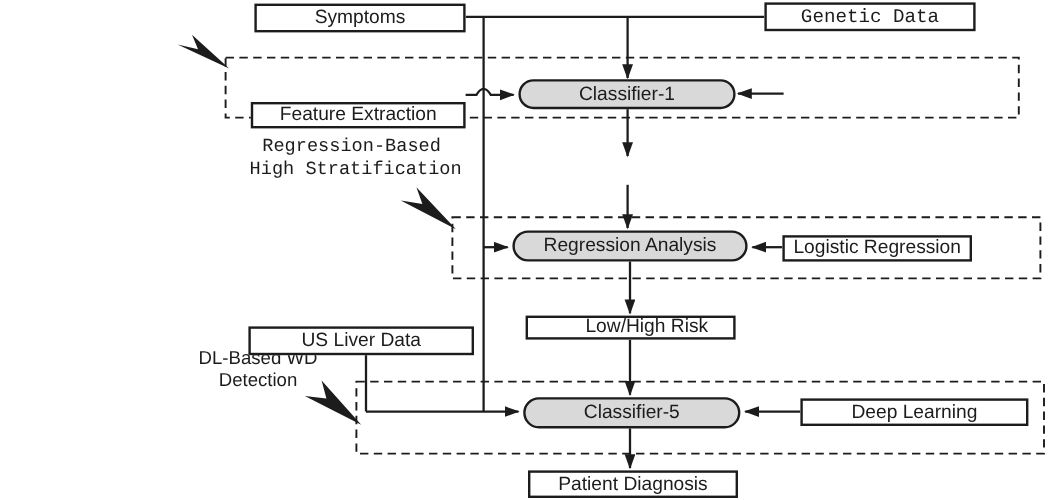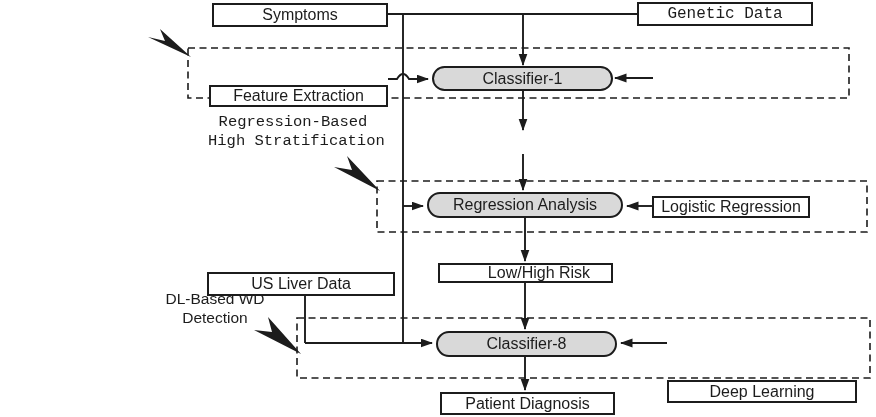--- a/index.html
+++ b/index.html
@@ -78,20 +78,20 @@
     <div>DL-Based WD</div>
     <div>Detection</div>
   </div>
 
   <div class="node" style="left:212px; top:3px;   width:176px; height:24px;">Symptoms</div>
   <div class="node" style="left:637px; top:2px;   width:176px; height:24px;font-family:Liberation Mono, monospace;">Genetic Data</div>
   <div class="node" style="left:209px; top:68px;  width:179px; height:22px;margin-top:17px;">Feature Extraction</div>
   <div class="node" style="left:652px; top:196px; width:158px; height:22px;">Logistic Regression</div>
   <div class="node" style="left:207px; top:260px; width:188px; height:24px;margin-top:12px;">US Liver Data</div>
   <div class="node" style="left:438px; top:263px; width:175px; height:20px;padding-left:27px;">Low/High Risk</div>
-  <div class="node" style="left:667px; top:332px; width:190px; height:23px;margin-top:48px;">Deep Learning</div>
+  <div class="node" style="left:667px; top:332px; width:190px; height:23px;">Deep Learning</div>
   <div class="node" style="left:440px; top:392px; width:175px; height:23px;">Patient Diagnosis</div>
 
   <div class="node stadium" style="left:432px; top:66px;  width:181px; height:25px;">Classifier-1</div>
   <div class="node stadium" style="left:427px; top:192px; width:196px; height:26px;">Regression Analysis</div>
-  <div class="node stadium" style="left:436px; top:331px; width:181px; height:26px;">Classifier-8</div>
+  <div class="node stadium" style="left:436px; top:331px; width:181px; height:26px;">Classifier-5</div>
 
 </div>
 
 </body></html>

